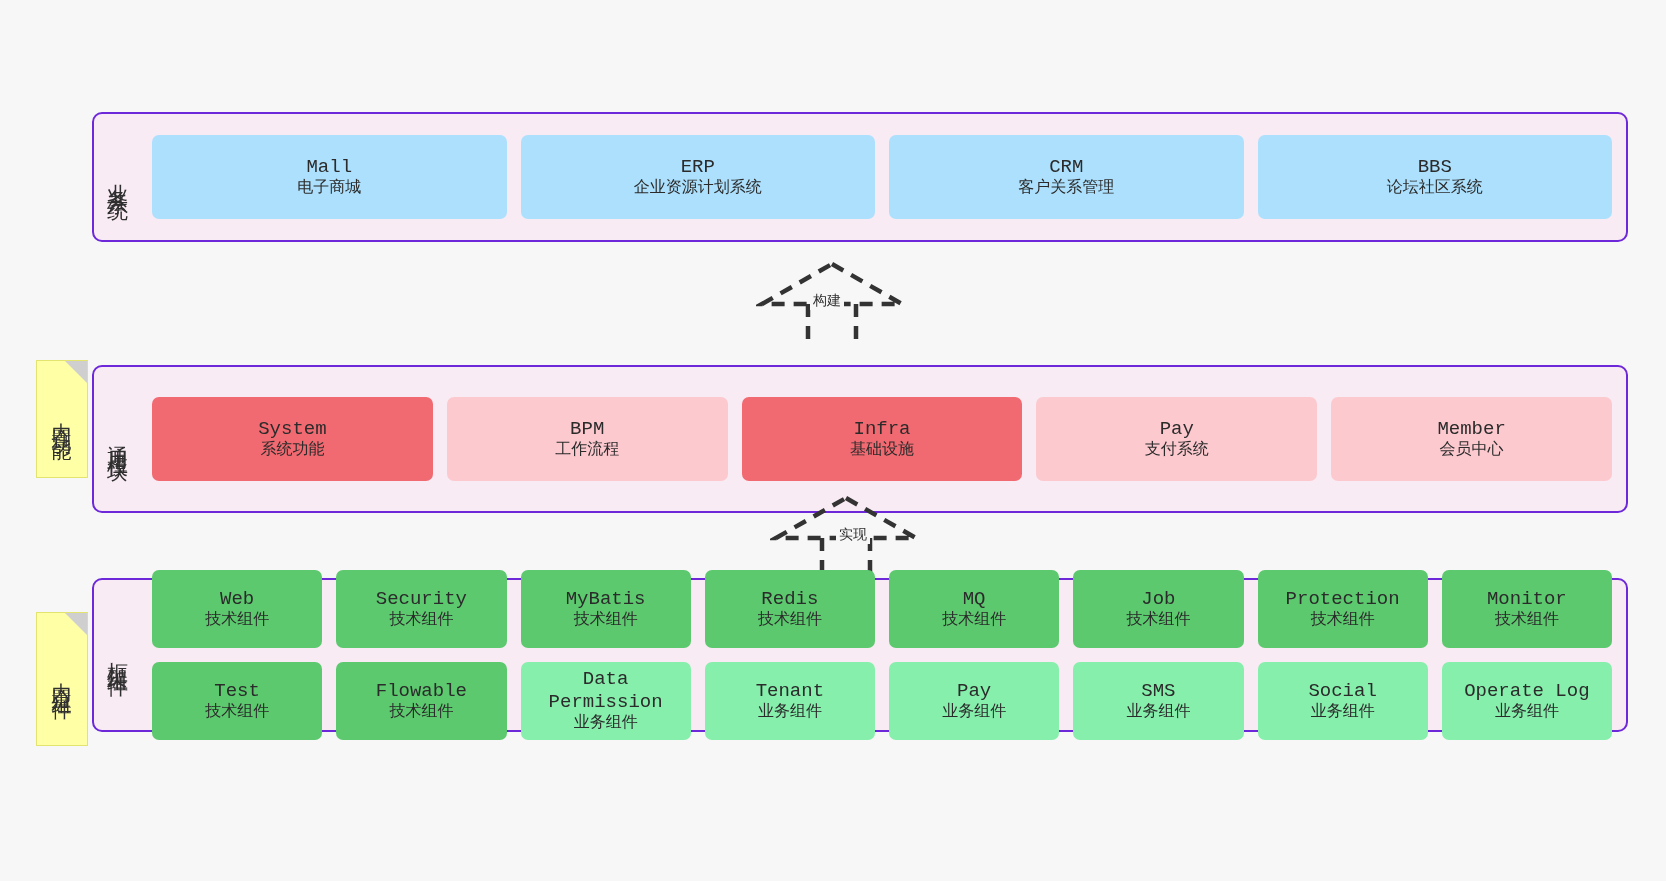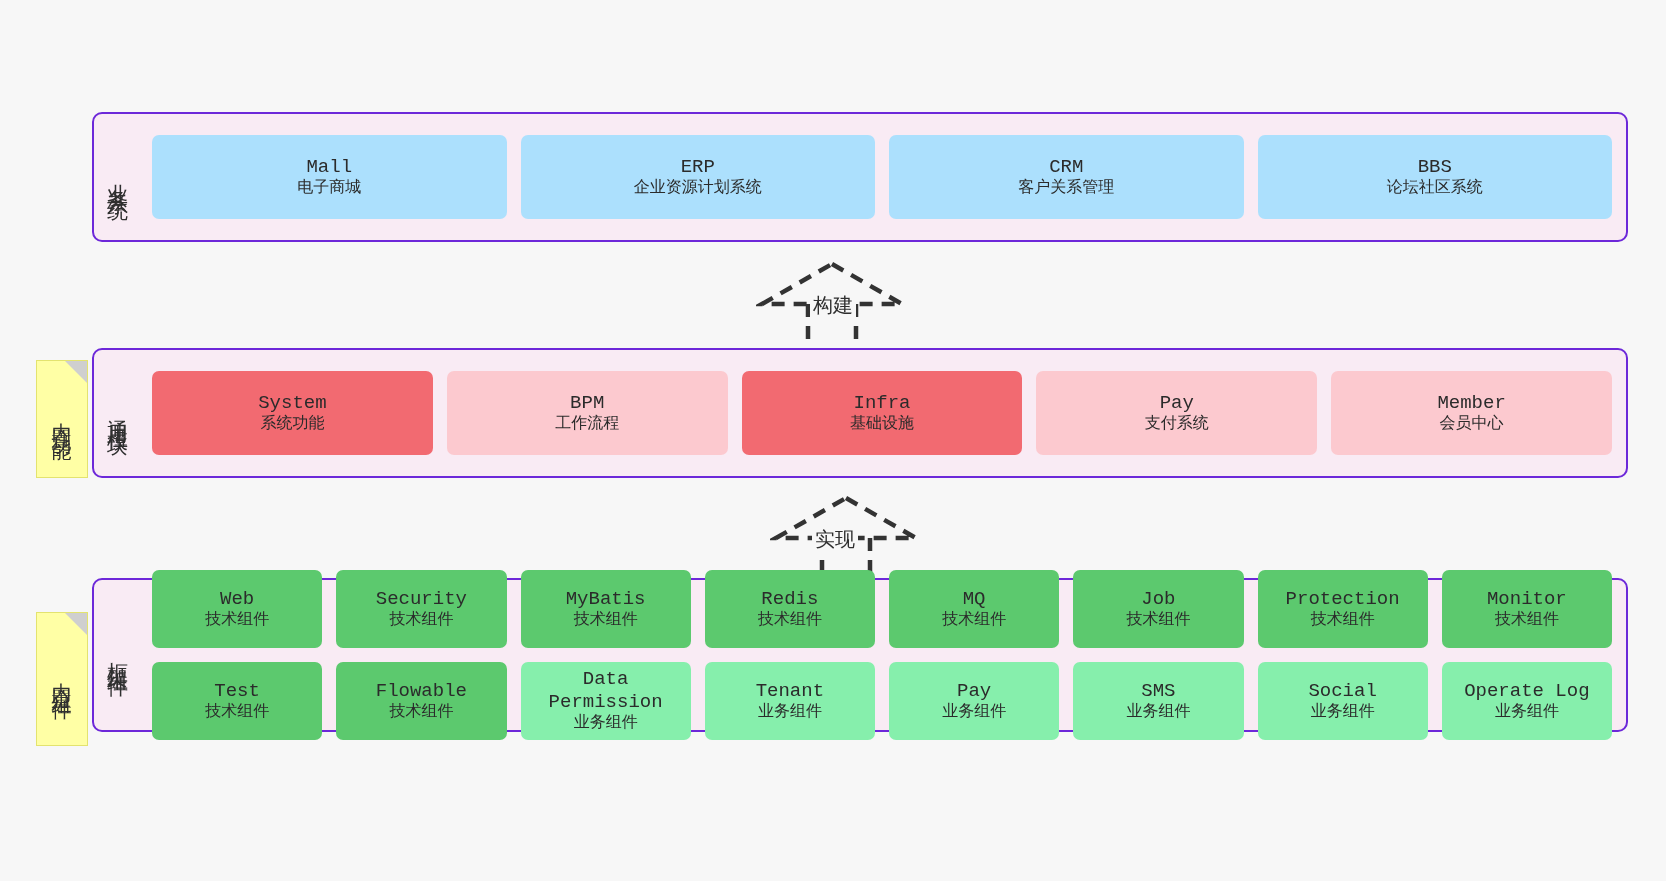--- a/index.html
+++ b/index.html
@@ -91,21 +91,21 @@
     top: 0; right: 0;
     width: 0; height: 0;
     border-top: 22px solid #cfcfcf;
     border-left: 22px solid transparent;
   }
 
   
   .connector { position: absolute; }
   .conn-label {
     position: absolute;
-    font-size: 20px;
+    font-size: 14px;
     color: #2f2f2f;
     background: #f7f7f7;
     padding: 0 3px;
     user-select: none;
     white-space: nowrap;
   }
 </style>
 </head>
 <body>
 
@@ -141,21 +141,21 @@
       <path d="M 52 46 L 52 88 M 100 46 L 100 88" fill="none" stroke="#333333" stroke-width="4.5" stroke-dasharray="13 9"></path>
     </svg>
     <span class="conn-label" style="left:54px; top:34px;">构建</span>
   </div>
 
   <div class="sticky" style="left:36px; top:360px; width:52px; height:118px;">
     <span class="fold"></span>
     <span>内置功能</span>
   </div>
 
-  <div class="layer" id="layer-module" style="left:92px; top:348px; width:1536px; height:130px;">
+  <div class="layer" id="layer-module" style="left:92px; top:365px; width:1536px; height:148px;">
     <div class="layer-title">通用模块</div>
     <div class="layer-body">
       <div class="row">
         <div class="node c-red h-mod">
           <span class="t1">System</span>
           <span class="t2">系统功能</span>
         </div>
         <div class="node c-pink h-mod">
           <span class="t1">BPM</span>
           <span class="t2">工作流程</span>
@@ -174,21 +174,21 @@
         </div>
       </div>
     </div>
   </div>
 
   <div class="connector" style="left:770px; top:492px; width:152px; height:88px;">
     <svg width="152" height="88" viewBox="0 0 152 88">
       <path d="M 76 6 L 146 46 L 6 46 Z" fill="none" stroke="#333333" stroke-width="4.5" stroke-dasharray="13 9" stroke-linecap="butt"></path>
       <path d="M 52 46 L 52 88 M 100 46 L 100 88" fill="none" stroke="#333333" stroke-width="4.5" stroke-dasharray="13 9"></path>
     </svg>
-    <span class="conn-label" style="left:42px; top:34px;">实现</span>
+    <span class="conn-label" style="left:66px; top:34px;">实现</span>
   </div>
 
   <div class="sticky" style="left:36px; top:612px; width:52px; height:134px;">
     <span class="fold"></span>
     <span>内置组件</span>
   </div>
 
   <div class="layer" id="layer-framework" style="left:92px; top:578px; width:1536px; height:154px;">
     <div class="layer-title">框架组件</div>
     <div class="layer-body">

